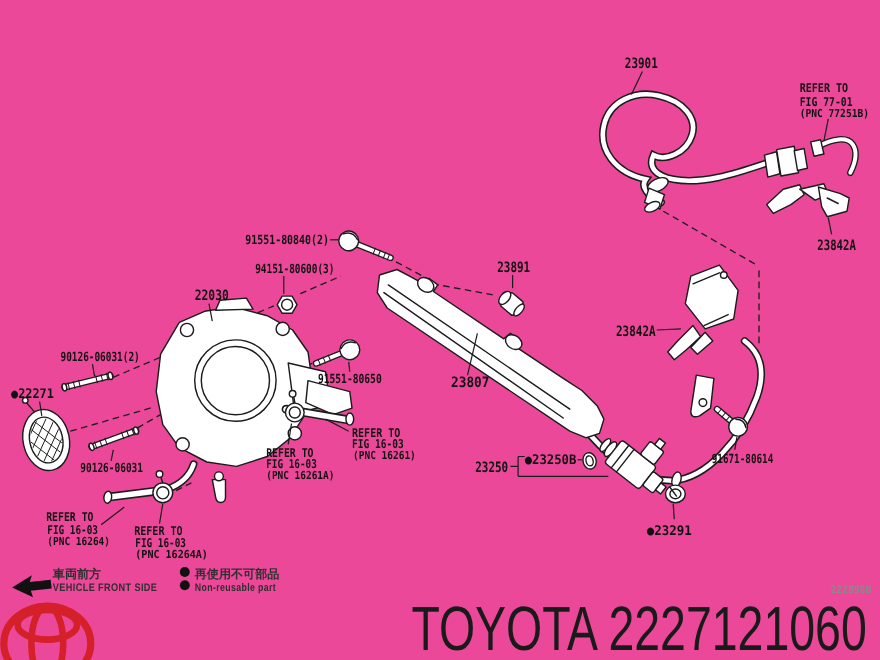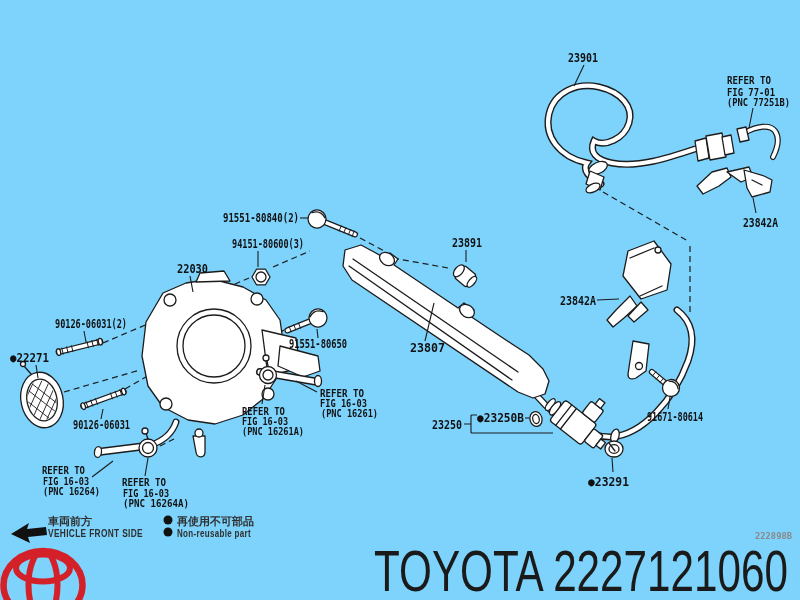--- a/index.html
+++ b/index.html
@@ -1,16 +1,16 @@
 <!DOCTYPE html>
 <html><head>
 <meta charset="utf-8">
 <style>
   html,body{margin:0;padding:0;background:#ffffff;}
-  .stage{width:800px;height:600px;position:relative;background:#7dd3fc;overflow:hidden;}
+  .stage{width:800px;height:600px;position:relative;background:#ec4899;overflow:hidden;}
   svg{display:block;}
   text{fill:#111111;font-family:"DejaVu Sans Mono","Liberation Mono",monospace;font-weight:bold;}
   .pn{font-size:13px;}
   .pnb{font-size:12px;}
   .pf{font-size:11.5px;}
   .ref{font-size:11px;}
   .pnc{font-size:10px;}
   .jp{font-family:"DejaVu Sans",sans-serif;font-size:11px;font-weight:bold;fill:#2f2f2f;}
   .en{font-family:"Liberation Sans",sans-serif;font-size:10px;font-weight:bold;fill:#2f2f2f;letter-spacing:.4px;}
   .brand{font-family:"Liberation Sans",sans-serif;font-size:57px;font-weight:400;fill:#1a1a1a;}

